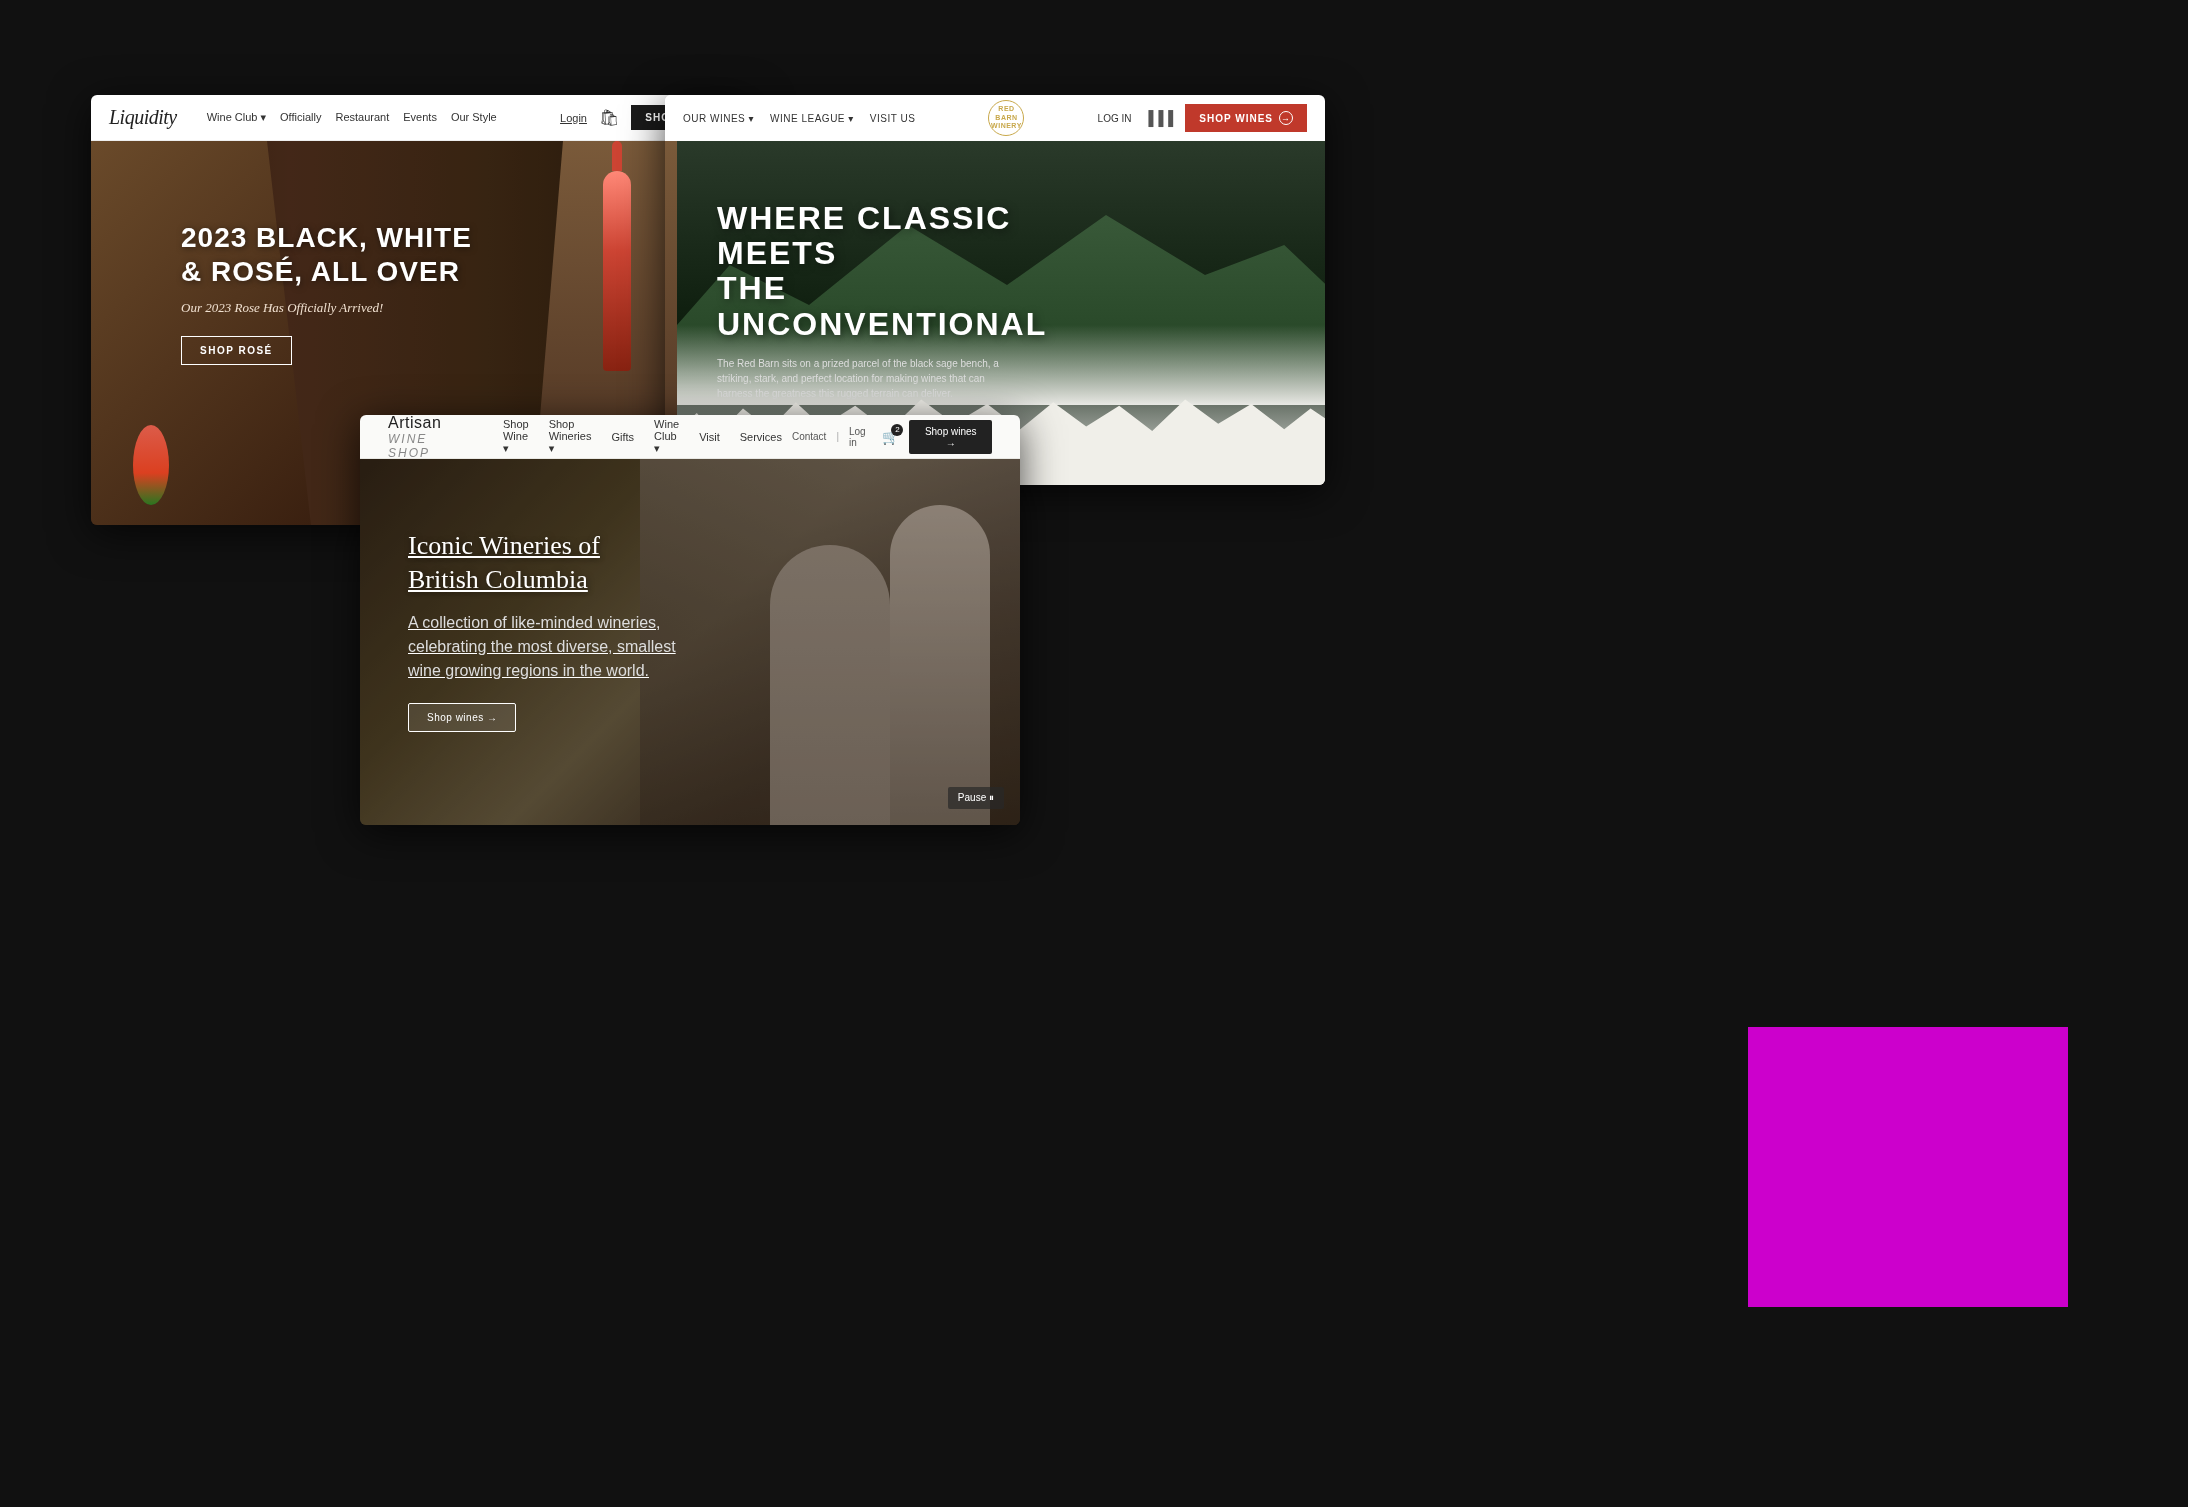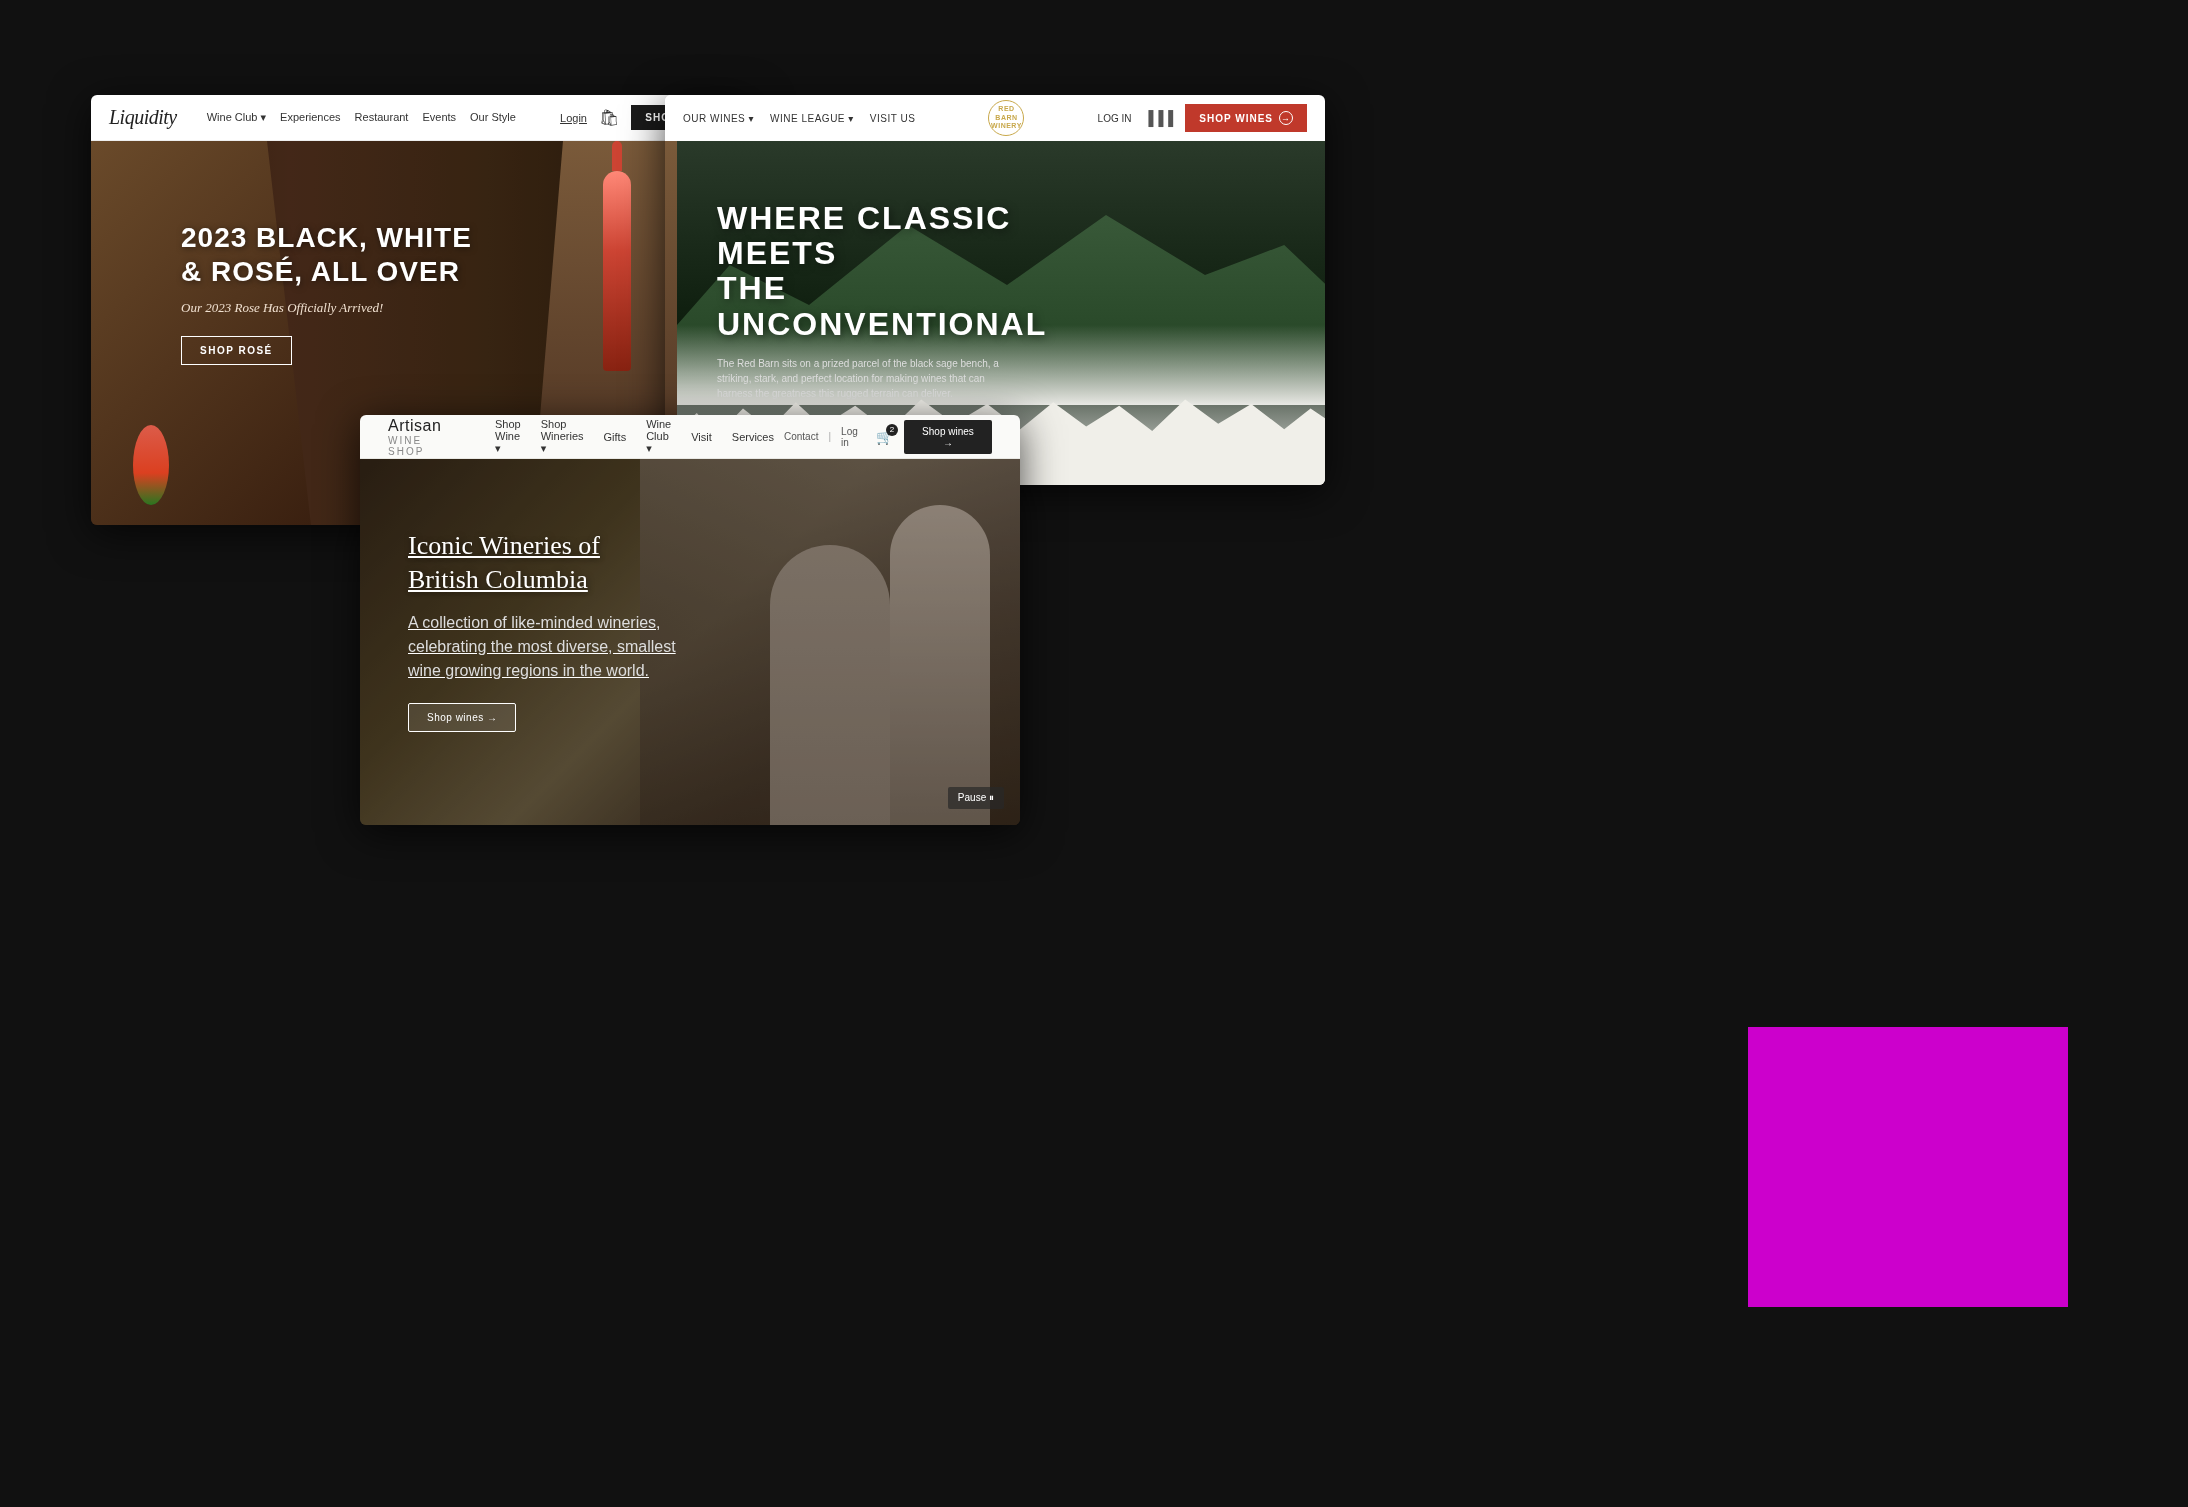--- a/index.html
+++ b/index.html
@@ -374,24 +374,25 @@
     .art-logo {
       margin-right: 24px;
     }
     .art-logo-title {
       font-size: 16px;
       font-weight: 400;
       color: #222;
       letter-spacing: 0.5px;
     }
     .art-logo-subtitle {
-      font-size: 10px;
+      font-size: 12px;
       color: #888;
       letter-spacing: 2px;
       text-transform: uppercase;
+      font-style: italic;
     }
     .art-nav-links {
       display: flex;
       align-items: center;
       gap: 0;
       flex: 1;
     }
     .art-nav-link {
       font-size: 11px;
       color: #333;
@@ -534,21 +535,21 @@
 <body>
 
 <div class="magenta-rect"></div>
 
 <div class="window-liquidity">
 
   <div class="liq-nav">
     <span class="liq-logo">Liquidity</span>
     <div class="liq-nav-links">
       <a class="liq-nav-link">Wine Club ▾</a>
-      <a class="liq-nav-link">Experiences</a>
+      <a class="liq-nav-link">Officially</a>
       <a class="liq-nav-link">Restaurant</a>
       <a class="liq-nav-link">Events</a>
       <a class="liq-nav-link">Our Style</a>
     </div>
     <div class="liq-nav-right">
       <span class="liq-login">Login</span>
       <span class="liq-cart-icon">🛍</span>
       <button class="liq-shop-btn">SHOP WINES</button>
     </div>
   </div>

